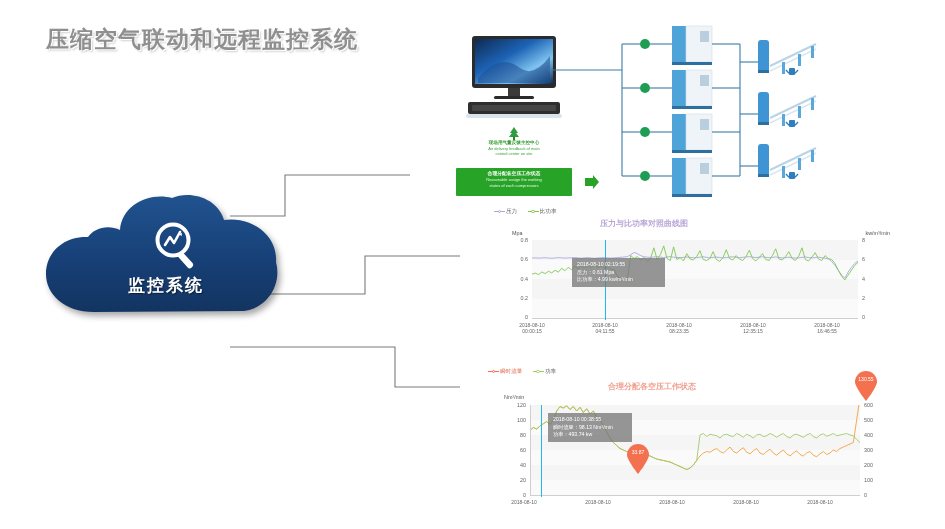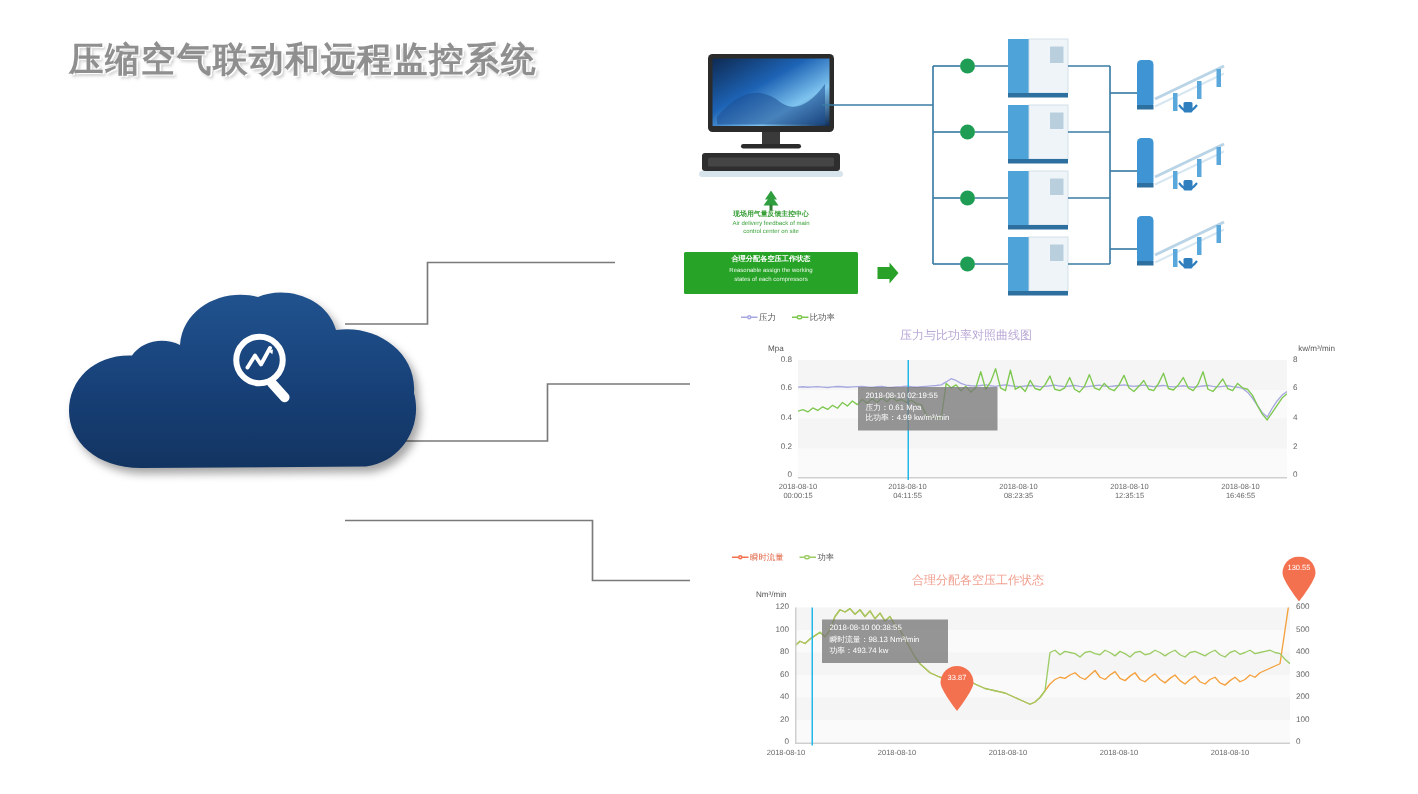--- a/index.html
+++ b/index.html
@@ -48,21 +48,21 @@
 
   
   .chart-panel{position:absolute;background:#ffffff;}
   .chart-legend{position:absolute;font-size:5.6px;white-space:nowrap;}
   .legend-item{display:inline-block;margin-right:9px;}
   .legend-mark{display:inline-block;width:11px;height:6px;vertical-align:middle;position:relative;}
   .legend-mark i{position:absolute;left:0;top:2.4px;width:11px;height:1px;display:block;}
   .legend-mark b{position:absolute;left:3.5px;top:0.8px;width:3.4px;height:3.4px;border-radius:50%;
     background:#fff;border:1px solid currentColor;box-sizing:border-box;}
   .legend-text{vertical-align:middle;margin-left:1px;}
-  .chart-title{position:absolute;font-size:8px;white-space:nowrap;}
+  .chart-title{position:absolute;font-size:8px;white-space:nowrap;font-weight:bold;}
   .axis-unit{position:absolute;font-size:5.4px;color:#555;white-space:nowrap;}
   .ytick{position:absolute;font-size:5.4px;color:#666;text-align:right;white-space:nowrap;}
   .ytick-r{position:absolute;font-size:5.4px;color:#666;text-align:left;white-space:nowrap;}
   .xtick{position:absolute;font-size:5px;color:#666;text-align:center;white-space:nowrap;line-height:6.4px;}
   .plot-bg{position:absolute;background:#fafafa;}
   .band{position:absolute;background:#f0f0f0;}
   .tooltip-box{
     position:absolute;background:rgba(120,120,120,.78);color:#fff;
     font-size:5.2px;line-height:7.6px;padding:3px 5px;box-sizing:border-box;white-space:nowrap;
   }
@@ -102,20 +102,21 @@
         C22 120 4 102 4 82
         C4 60 22 44 46 45
         C52 36 66 32 78 38 Z"></path>
     </svg>
     <svg id="cloud-icon" viewBox="0 0 56 52">
       <circle cx="24" cy="20" r="15.5" fill="none" stroke="#ffffff" stroke-width="4"></circle>
       <path d="M16 25 L21 17 L25 23 L31 12" fill="none" stroke="#ffffff" stroke-width="2.6" stroke-linecap="round" stroke-linejoin="round"></path>
       <path d="M30 14 l3 -1 l-0.4 3.2" fill="#ffffff"></path>
       <rect x="33" y="31" width="6.5" height="19" rx="3" fill="#ffffff" transform="rotate(-42 36 40)"></rect>
     </svg>
+    <div id="cloud-label">监控系统</div>
   </div>
 
   <div id="system-diagram">
 
     <svg class="monitor-wrap" viewBox="0 0 100 86">
       <defs>
         <linearGradient id="scr" x1="0" y1="0" x2="1" y2="1">
           <stop offset="0%" stop-color="#0e2a52"></stop>
           <stop offset="40%" stop-color="#1d63b5"></stop>
           <stop offset="70%" stop-color="#7fc4ef"></stop>

